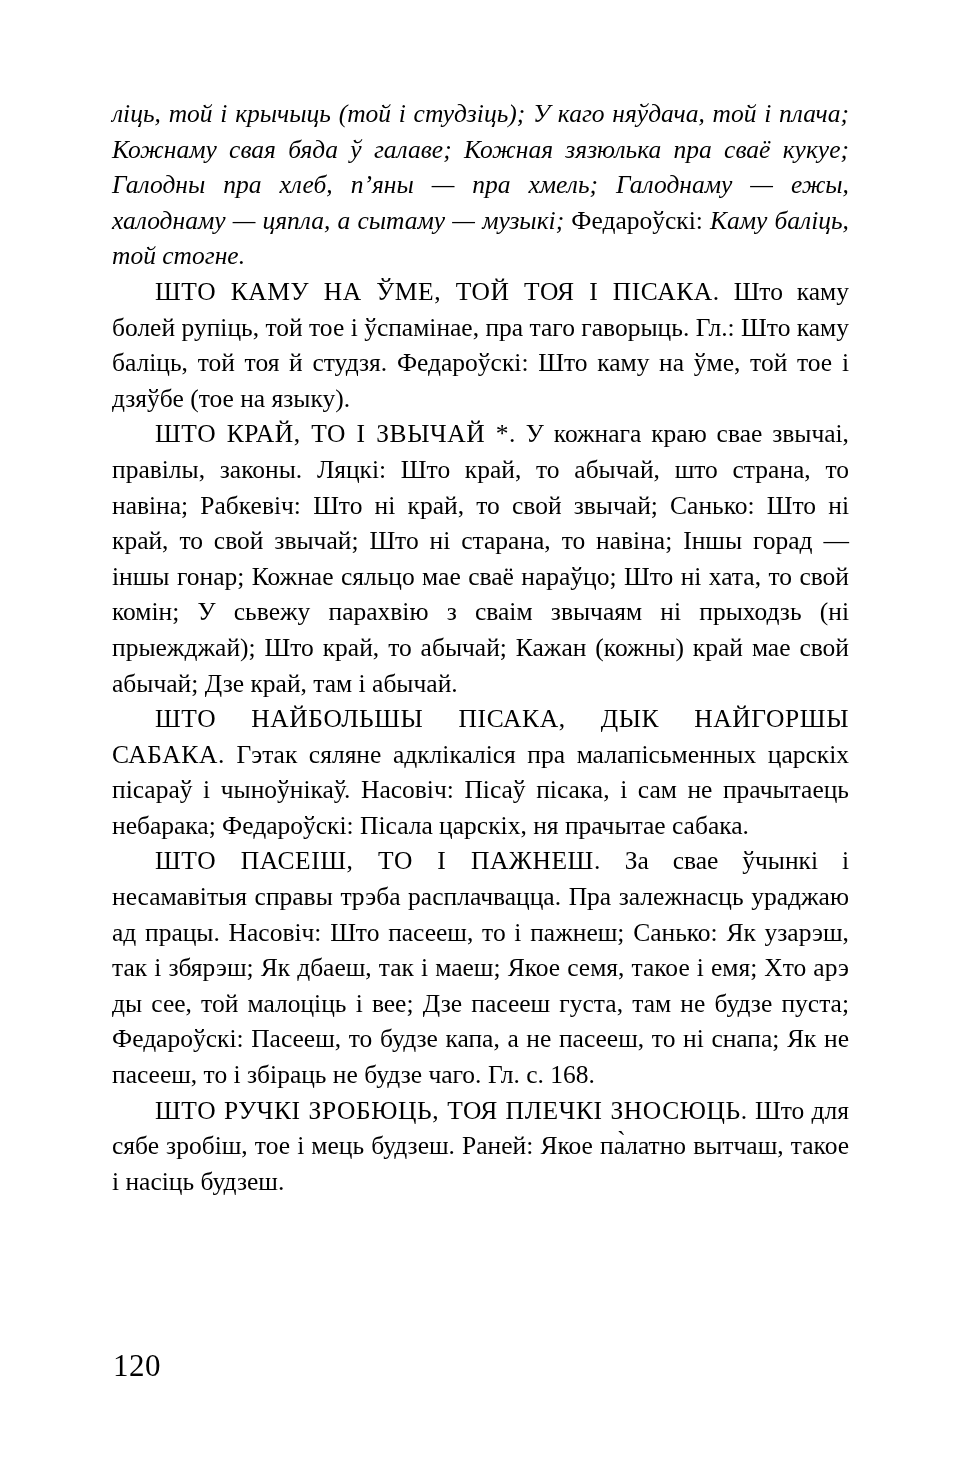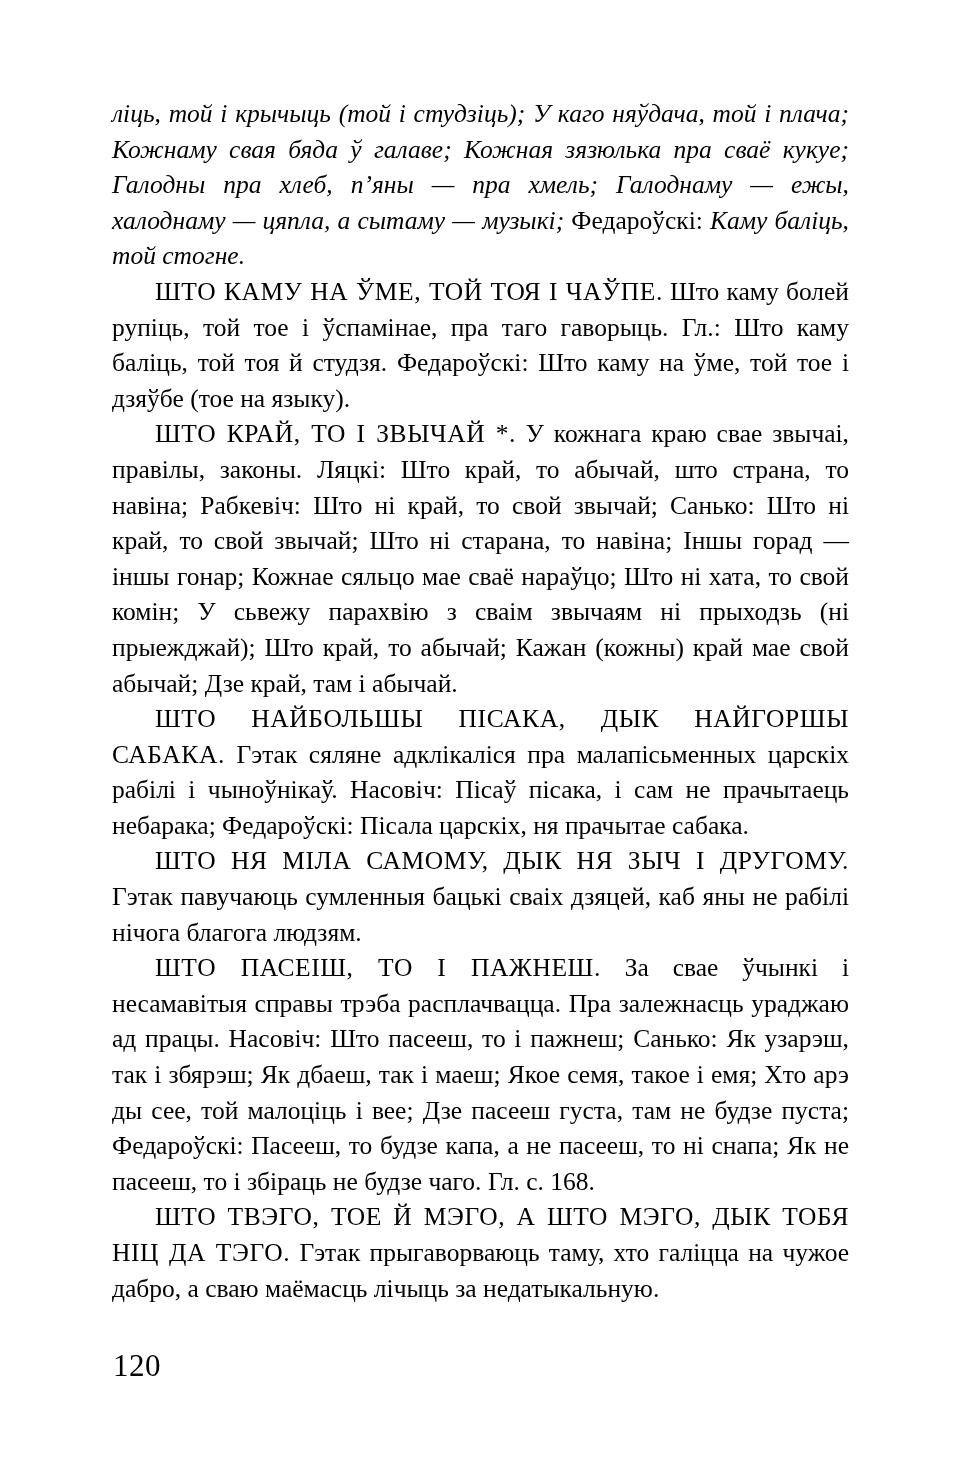--- a/index.html
+++ b/index.html
@@ -64,39 +64,36 @@
 </head>
 <body>
 
 <div class="page">
 
   <p class="para cont allital">
     <span class="ital">ліць, той і крычыць (той і студзіць); У каго няўдача, той і плача; Кожнаму свая бяда ў галаве; Кожная зязюлька пра сваё кукуе; Галодны пра хлеб, п’яны — пра хмель; Галоднаму — ежы, халоднаму — цяпла, а сытаму — музыкі; </span><span class="src">Федароўскі:</span><span class="ital"> Каму баліць, той стогне.</span>
   </p>
 
   <p class="para indent">
-    <span class="head">ШТО КАМУ НА ЎМЕ, ТОЙ ТОЯ І ЧАЎПЕ.</span><span class="rom"> Што каму болей рупіць, той тое і ўспамінае, пра таго гаво­рыць. </span><span class="ital">Гл.: Што каму баліць, той тоя й студзя.</span><span class="src"> Федароўскі:</span><span class="ital"> Што каму на ўме, той тое і дзяўбе (тое на языку).</span>
+    <span class="head">ШТО КАМУ НА ЎМЕ, ТОЙ ТОЯ І ПІСАКА.</span><span class="rom"> Што каму болей рупіць, той тое і ўспамінае, пра таго гаво­рыць. </span><span class="ital">Гл.: Што каму баліць, той тоя й студзя.</span><span class="src"> Федароўскі:</span><span class="ital"> Што каму на ўме, той тое і дзяўбе (тое на языку).</span>
   </p>
 
   <p class="para indent">
     <span class="head">ШТО КРАЙ, ТО І ЗВЫЧАЙ *.</span><span class="rom"> У кожнага краю свае звычаі, правілы, законы. </span><span class="src">Ляцкі:</span><span class="ital"> Што край, то абычай, што страна, то навіна; </span><span class="src">Рабкевіч:</span><span class="ital"> Што ні край, то свой звычай; </span><span class="src">Санько:</span><span class="ital"> Што ні край, то свой звычай; Што ні старана, то навіна; Іншы горад — іншы гонар; Кожнае сяльцо мае сваё нараўцо; Што ні хата, то свой комін; У сьвежу парахвію з сваім звычаям ні прыходзь (ні прыежджай); Што край, то абычай; Кажан (кожны) край мае свой абычай; Дзе край, там і абычай.</span>
   </p>
 
   <p class="para indent">
-    <span class="head">ШТО НАЙБОЛЬШЫ ПІСАКА, ДЫК НАЙГОРШЫ САБАКА.</span><span class="rom"> Гэтак сяляне адклікаліся пра малапісьменных царскіх рабілі і чыноўнікаў. </span><span class="src">Насовіч:</span><span class="ital"> Пісаў пісака, і сам не прачытаець небарака; </span><span class="src">Федароўскі:</span><span class="ital"> Пісала царскіх, ня прачытае сабака.</span>
+    <span class="head">ШТО НАЙБОЛЬШЫ ПІСАКА, ДЫК НАЙГОРШЫ САБАКА.</span><span class="rom"> Гэтак сяляне адклікаліся пра малапісьменных царскіх пісараў і чыноўнікаў. </span><span class="src">Насовіч:</span><span class="ital"> Пісаў пісака, і сам не прачытаець небарака; </span><span class="src">Федароўскі:</span><span class="ital"> Пісала царскіх, ня прачытае сабака.</span>
   </p>
 
-  <p class="para indent">
-    <span class="head">ШТО НЯ МІЛА САМОМУ, ДЫК НЯ ЗЫЧ І ДРУ­ГОМУ.</span><span class="rom"> Гэтак павучаюць сумленныя бацькі сваіх дзяцей, каб яны не рабілі нічога благога людзям.</span>
-  </p>
 
   <p class="para indent">
     <span class="head">ШТО ПАСЕІШ, ТО І ПАЖНЕШ.</span><span class="rom"> За свае ўчынкі і несамавітыя справы трэба расплачвацца. Пра залежнасць ураджаю ад працы. </span><span class="src">Насовіч:</span><span class="ital"> Што пасееш, то і пажнеш; </span><span class="src">Санько:</span><span class="ital"> Як узарэш, так і збярэш; Як дбаеш, так і маеш; Якое семя, такое і емя; Хто арэ ды сее, той малоціць і вее; Дзе пасееш густа, там не будзе пуста; </span><span class="src">Федароўскі:</span><span class="ital"> Пасееш, то будзе капа, а не пасееш, то ні снапа; Як не пасееш, то і збіраць не будзе чаго. </span><span class="ital">Гл.</span><span class="rom"> с. 168.</span>
   </p>
 
+  <p class="para indent">
+    <span class="head">ШТО РУЧКІ ЗРОБЮЦЬ, ТОЯ ПЛЕЧКІ ЗНОСЮЦЬ.</span><span class="rom"> Што для сябе зробіш, тое і мець будзеш. </span><span class="src">Раней:</span><span class="ital"> Якое па̀­латно вытчаш, такое і насіць будзеш.</span>
+  </p>
 
-  <p class="para indent">
-    <span class="head">ШТО ТВЭГО, ТОЕ Й МЭГО, А ШТО МЭГО, ДЫК ТОБЯ НІЦ ДА ТЭГО.</span><span class="rom"> Гэтак прыгаворваюць таму, хто га­ліцца на чужое дабро, а сваю маёмасць лічыць за недаты­кальную.</span>
-  </p>
 
 </div>
 
 <div class="pageno">120</div>
 
 </body></html>

